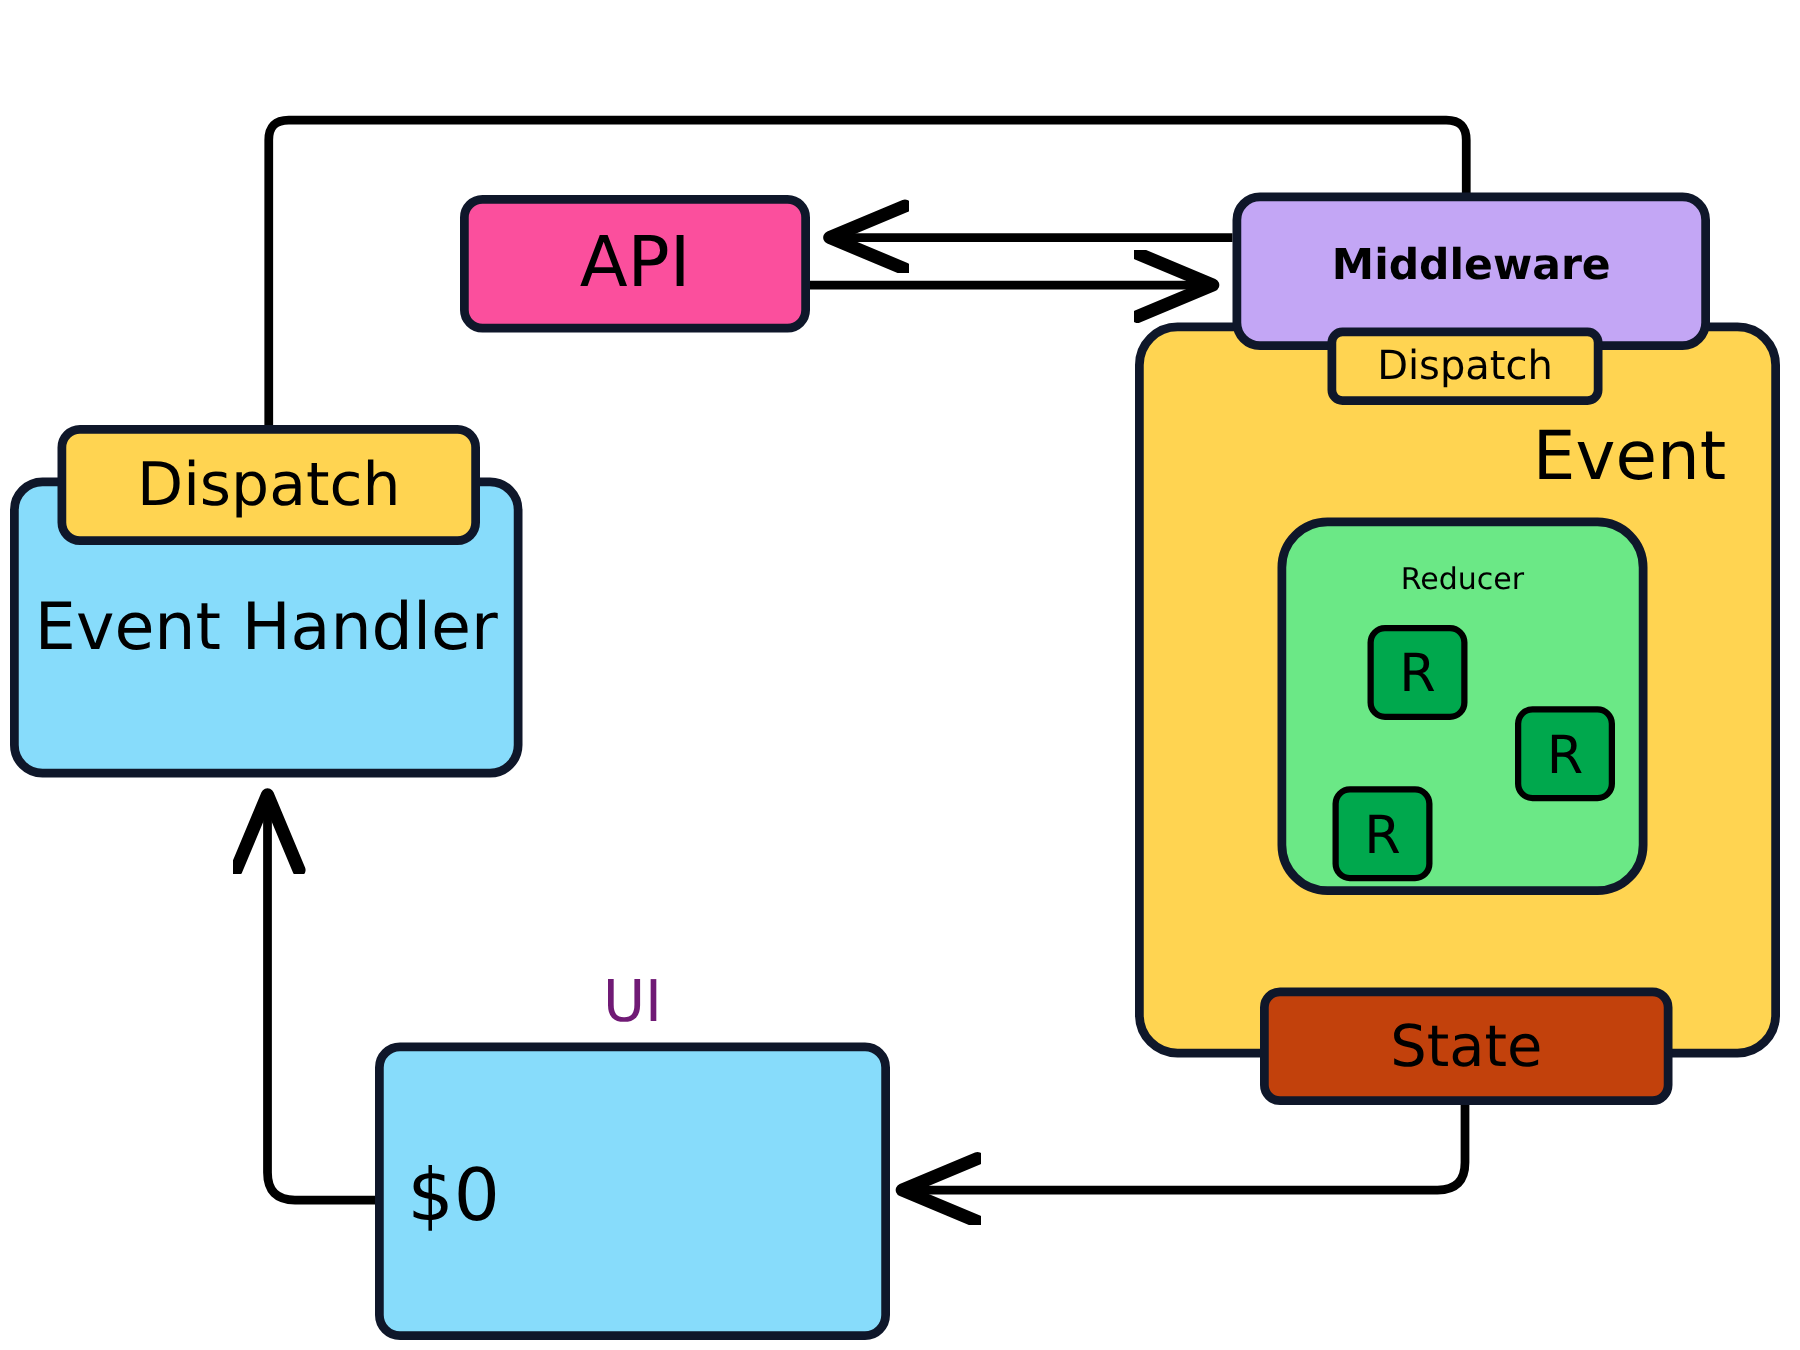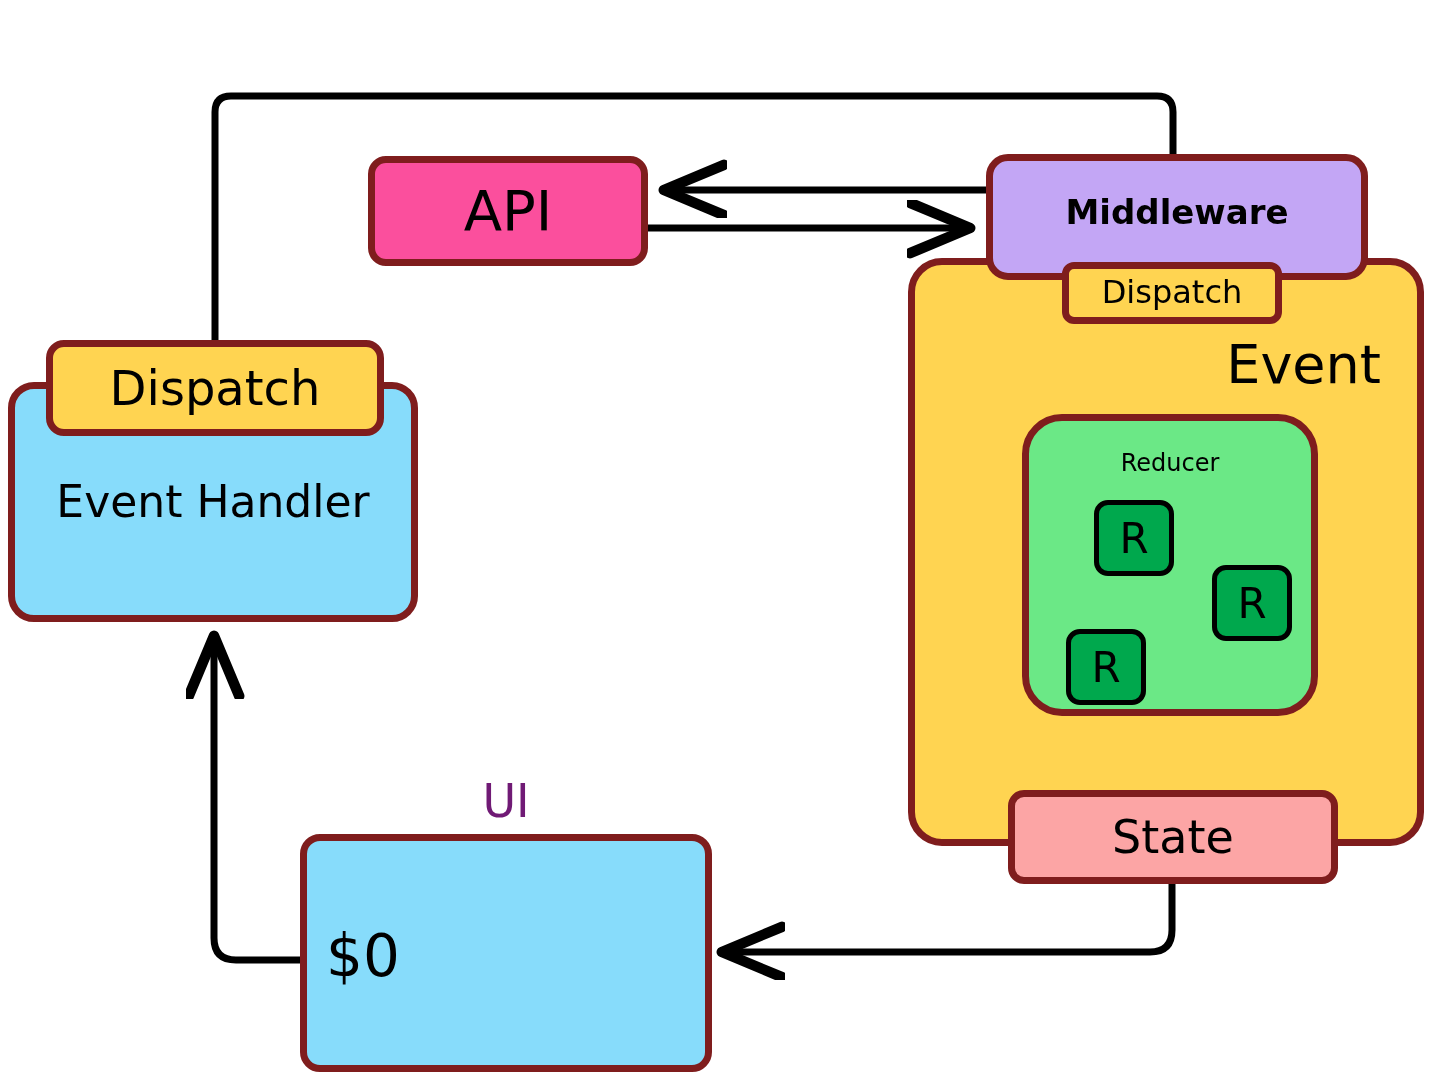--- a/index.html
+++ b/index.html
@@ -19,21 +19,21 @@
   #edges {
     position: absolute;
     left: 0; top: 0;
     width: 1440px;
     height: 1080px;
     pointer-events: none;
   }
   .node {
     position: absolute;
     box-sizing: border-box;
-    border: 7px solid #7f1d1d;
+    border: 7px solid #0f172a;
     display: flex;
     align-items: center;
     justify-content: center;
     color: #000000;
     line-height: 1.05;
     white-space: nowrap;
   }
 
   
   #store-box {
@@ -109,32 +109,32 @@
     color: #000000;
     z-index: 6;
   }
   #r-chip-1 { left: 1094px; top: 500px; width: 80px; height: 76px; }
   #r-chip-2 { left: 1212px; top: 565px; width: 80px; height: 76px; }
   #r-chip-3 { left: 1066px; top: 629px; width: 80px; height: 76px; }
 
   #state-box {
     left: 1008px; top: 790px;
     width: 330px; height: 94px;
-    background: #fca5a5;
+    background: #c2410c;
     border-radius: 16px;
     font-size: 46px;
     z-index: 5;
   }
 
   #event-handler-box {
     left: 8px; top: 382px;
     width: 410px; height: 240px;
     background: #87DCFB;
     border-radius: 26px;
-    font-size: 44px;
+    font-size: 52px;
     z-index: 2;
   }
   #eh-dispatch-box {
     left: 46px; top: 340px;
     width: 338px; height: 96px;
     background: #FFD451;
     border-radius: 18px;
     font-size: 48px;
     z-index: 4;
   }

